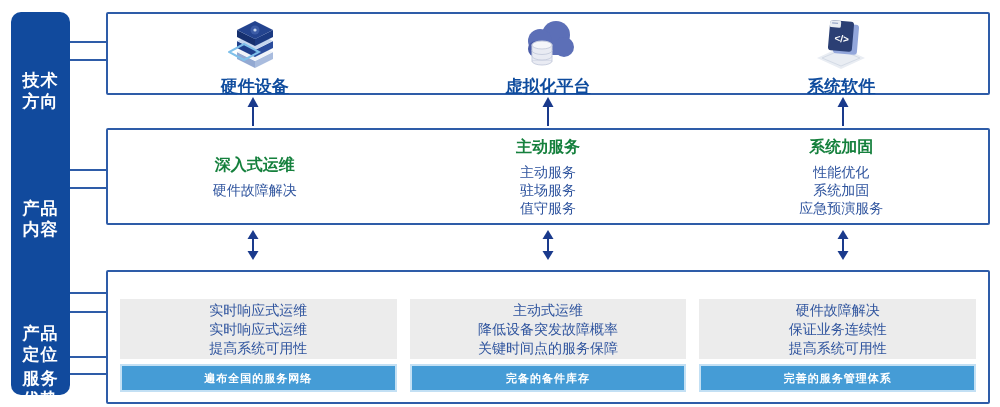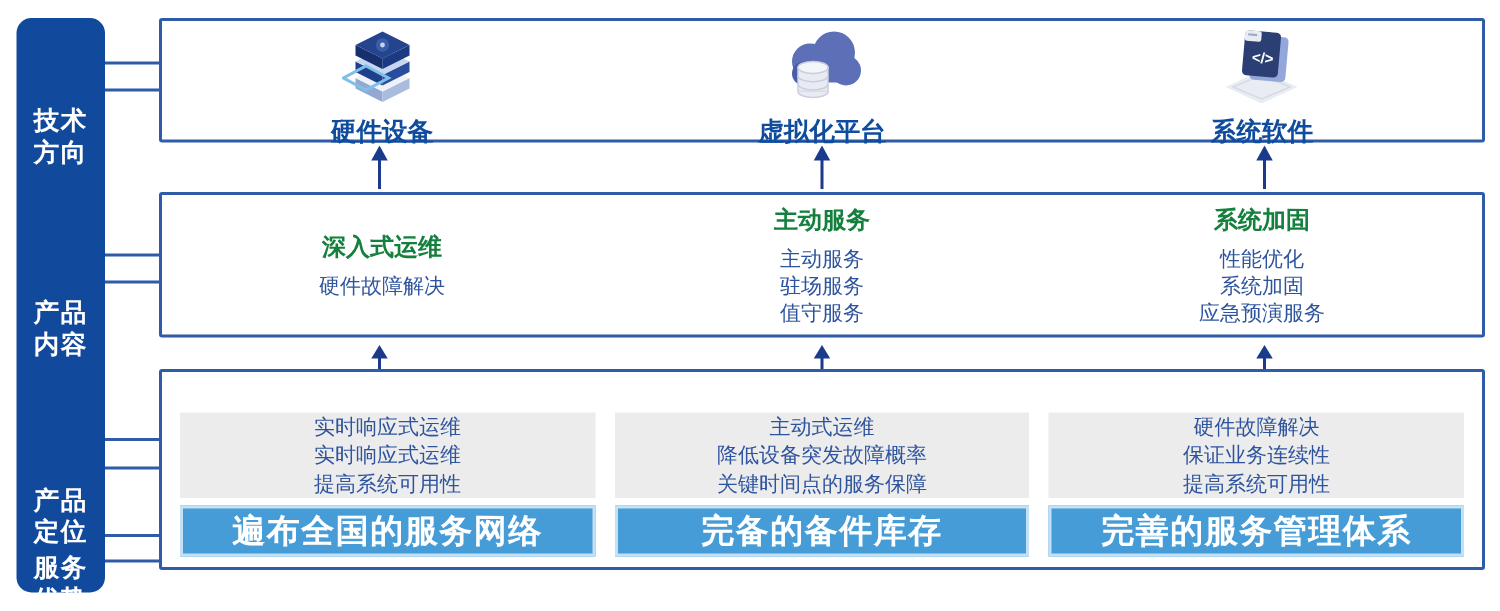--- a/index.html
+++ b/index.html
@@ -32,21 +32,21 @@
     position:absolute; left:70px; width:37px; height:2px; background:#2E5CA8;
   }
 
   
   .box {
     position:absolute; left:106px; width:884px;
     background:#ffffff; border:2px solid #2E5CA8; border-radius:2px;
   }
   .box-top    { top:12px;  height:83px;  display:flex; }
   .box-mid    { top:128px; height:97px;  display:flex; }
-  .box-bottom { top:246px; height:134px; display:flex; gap:13px; padding:27px 12px 10px; }
+  .box-bottom { top:270px; height:134px; display:flex; gap:13px; padding:27px 12px 10px; }
 
   
   .tech-item {
     flex:1; display:flex; flex-direction:column; align-items:center;
     justify-content:flex-start; padding-top:3px;
   }
   .tech-label { margin-top:2px; font-size:17px; font-weight:700; color:#0F4C9E;text-decoration:underline; }
 
   
   .svc-col {
@@ -59,21 +59,21 @@
   .bottom-col { flex:1; display:flex; flex-direction:column; }
   .pos-box {
     height:76px; background:#ECECEC;
     display:flex; flex-direction:column; align-items:center; justify-content:center;
   }
   .pos-line { font-size:14px; color:#2F549E; line-height:19px; }
   .adv-bar {
     margin-top:5px; height:34px; background:#459CD6;
     border:2px solid #C3E0F4;
     display:flex; align-items:center; justify-content:center;
-    color:#ffffff; font-size:22px; font-weight:700; letter-spacing:1px;
+    color:#ffffff; font-size:11px; font-weight:700; letter-spacing:1px;
   }
 
   
   .arrow { position:absolute; width:14px; height:30px; }
   .arrow svg { display:block; }
 </style>
 </head>
 <body>
 
 <div class="canvas">

